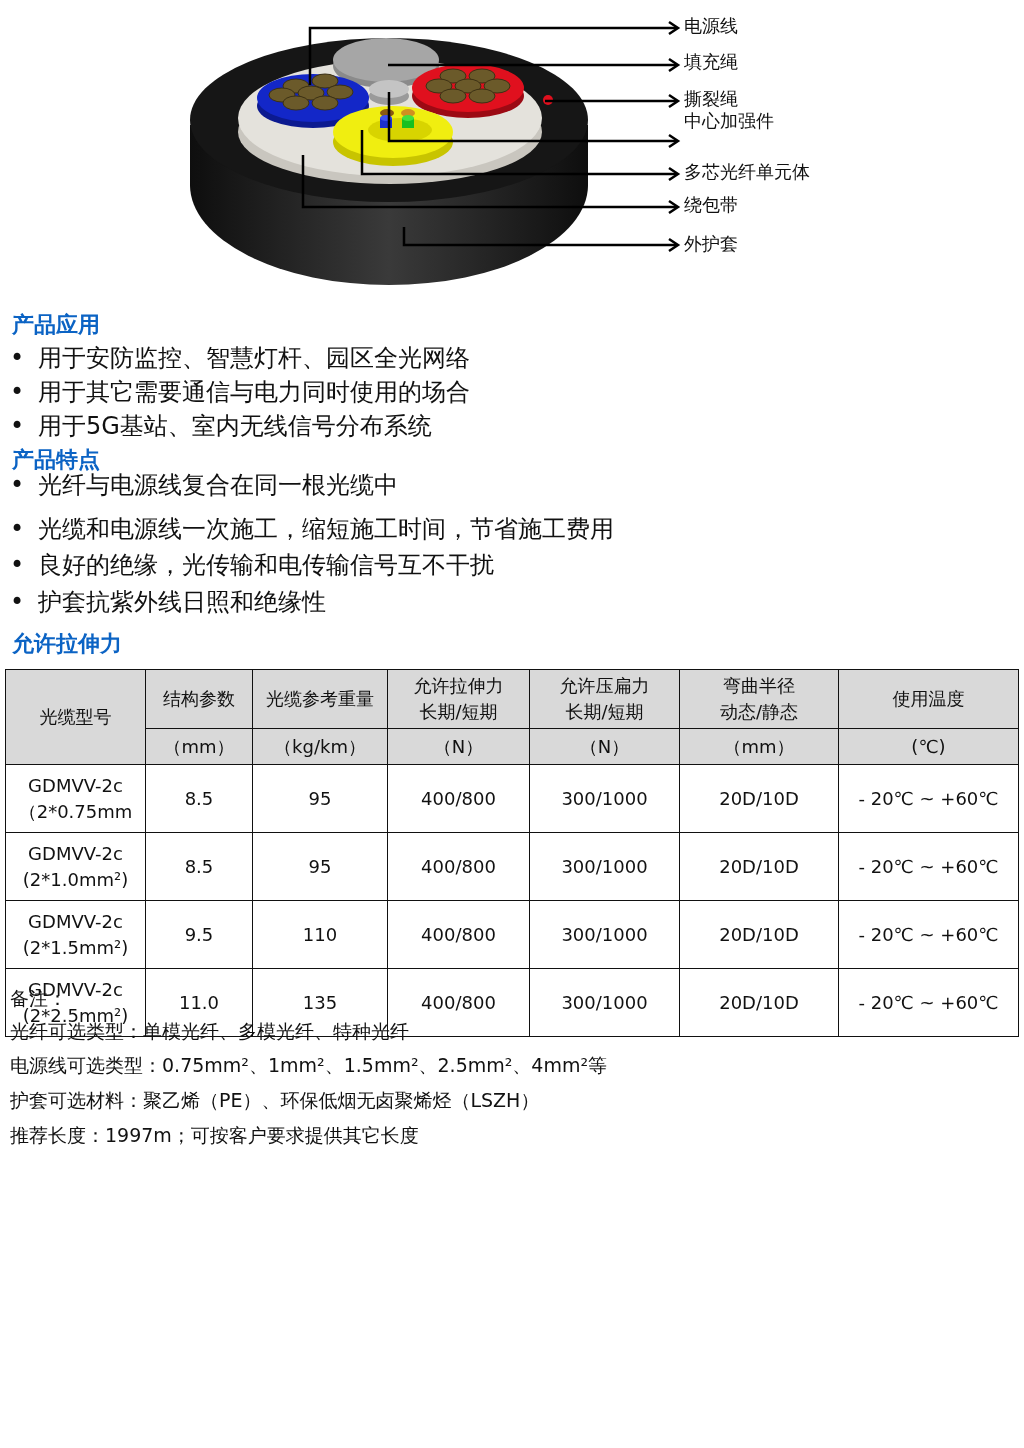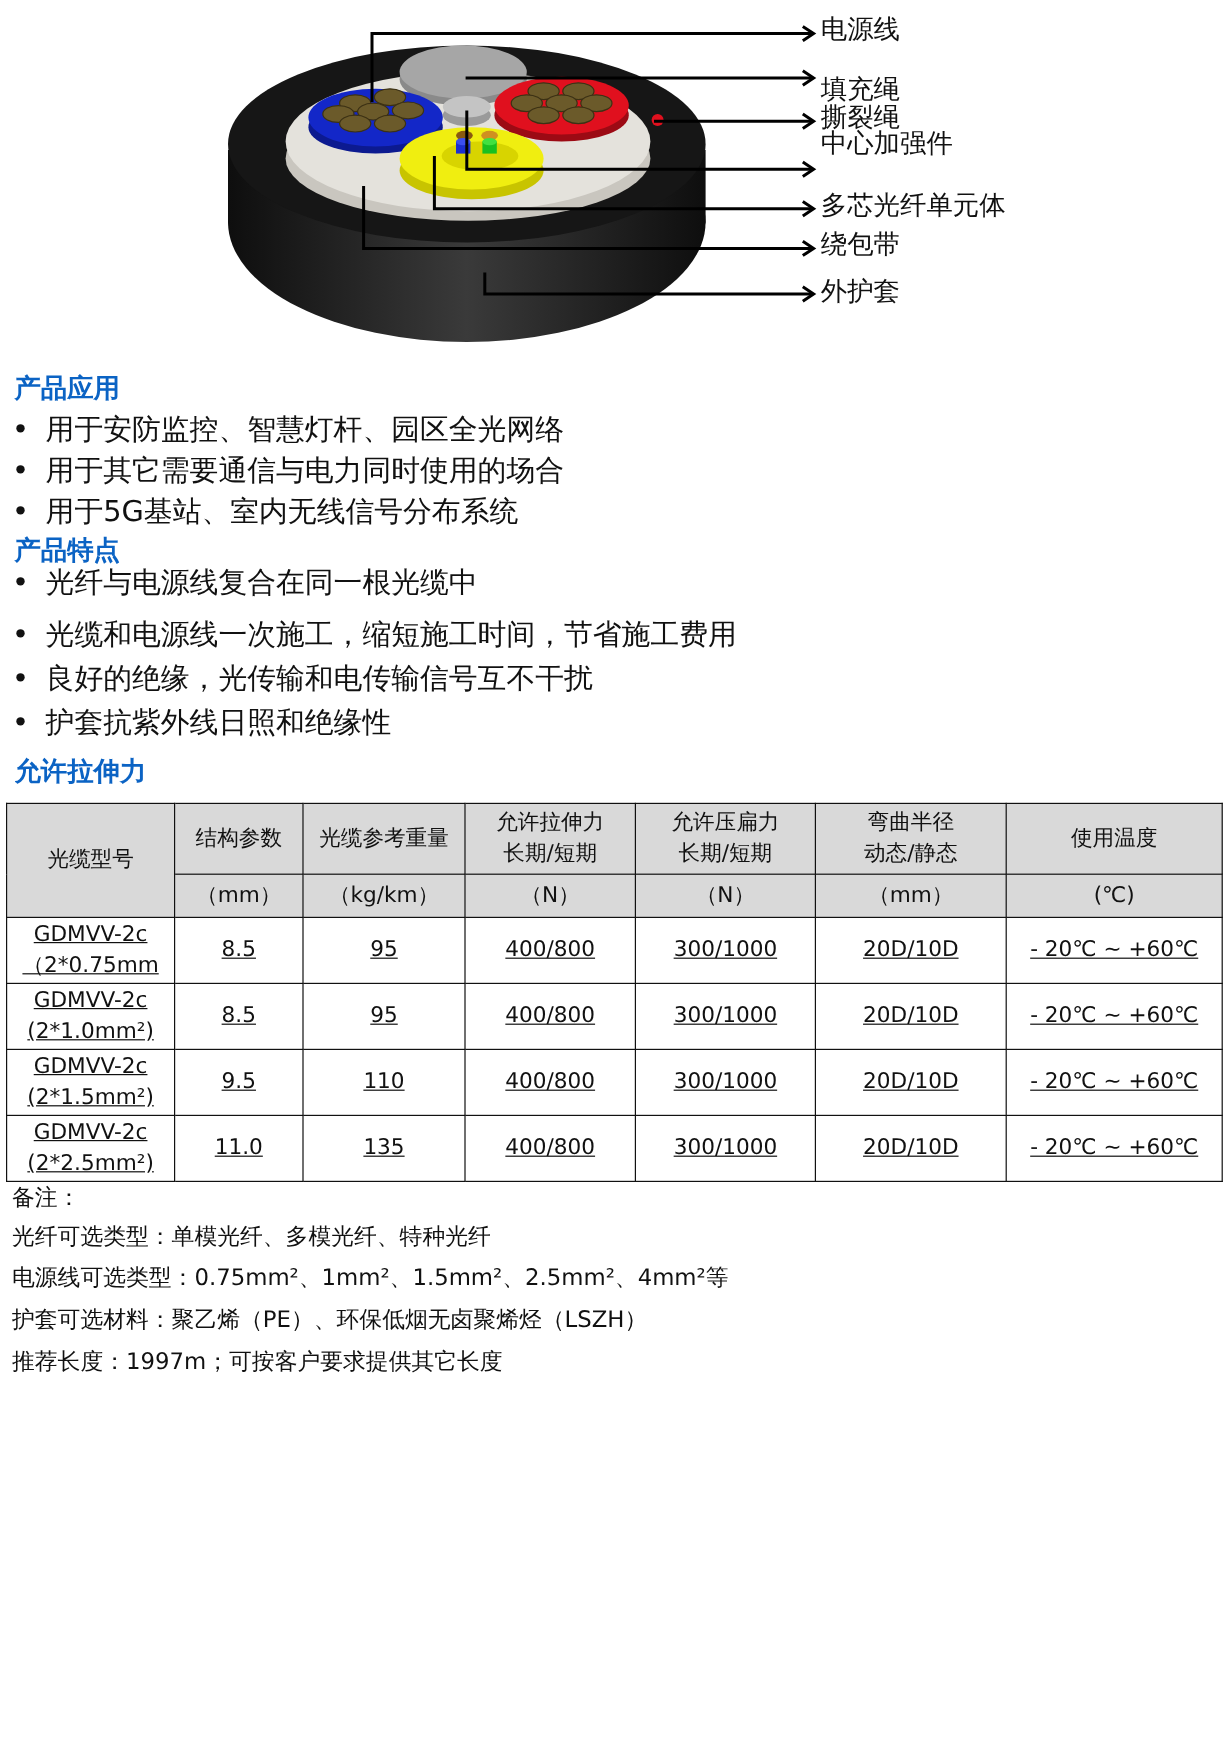--- a/index.html
+++ b/index.html
@@ -1,28 +1,28 @@
 <!DOCTYPE html>
 <html><head>
 <meta charset="utf-8">
 <style>
   html, body { margin: 0; padding: 0; background: #ffffff; }
   body { width: 1024px; height: 1448px; position: relative; overflow: hidden;
          font-family: "DejaVu Sans", "Liberation Sans", sans-serif; color: #111; }
   #figure { position: absolute; left: 0; top: 0; width: 1024px; height: 300px; }
-  .callout-label { position: absolute; left: 684px; font-size: 22px; line-height: 26px; color: #111; white-space: nowrap; }
+  .callout-label { position: absolute; left: 684px; font-size: 18px; line-height: 26px; color: #111; white-space: nowrap; }
   .section-title { position: absolute; left: 12px; font-size: 22px; font-weight: bold; color: #0b63c4; line-height: 28px; }
   .bullet { position: absolute; left: 10px; font-size: 24px; line-height: 24px; color: #111; white-space: nowrap; }
   .bullet .dot { display: inline-block; width: 28px; }
   table.spec { position: absolute; left: 5px; top: 669px; width: 1013px; border-collapse: collapse; table-layout: fixed; }
   table.spec td { border: 1.5px solid #111; text-align: center; vertical-align: middle; font-size: 18px; line-height: 26px; padding: 0; color: #111; }
   table.spec tr.h1 td, table.spec tr.h2 td { background: #d9d9d9; }
   table.spec tr.h1 { height: 59px; }
   table.spec tr.h2 { height: 36px; }
-  table.spec tr.drow { height: 55px; text-decoration: underline; }
+  table.spec tr.drow { height: 68px; }
   .model { line-height: 27px; }
   .note { position: absolute; left: 10px; font-size: 19px; line-height: 24px; color: #111; white-space: nowrap; }
 </style>
 </head>
 <body>
 
 <div id="figure">
   <svg width="1024" height="300" viewBox="0 0 1024 300">
     <defs>
       <linearGradient id="jk" x1="0" x2="1" y1="0" y2="0">
@@ -96,21 +96,21 @@
       <polyline points="669,22 678,28 669,34"></polyline>
       <polyline points="669,59 678,65 669,71"></polyline>
       <polyline points="669,95 678,101 669,107"></polyline>
       <polyline points="669,135 678,141 669,147"></polyline>
       <polyline points="669,168 678,174 669,180"></polyline>
       <polyline points="669,201 678,207 669,213"></polyline>
       <polyline points="669,239 678,245 669,251"></polyline>
     </g>
   </svg>
   <div class="callout-label" style="top:13px">电源线</div>
-  <div class="callout-label" style="top:63px">填充绳</div>
+  <div class="callout-label" style="top:49px">填充绳</div>
   <div class="callout-label" style="top:86px">撕裂绳</div>
   <div class="callout-label" style="top:108px">中心加强件</div>
   <div class="callout-label" style="top:159px">多芯光纤单元体</div>
   <div class="callout-label" style="top:192px">绕包带</div>
   <div class="callout-label" style="top:231px">外护套</div>
 </div>
 
 <div class="section-title" style="top:311px">产品应用</div>
 <div class="bullet" style="top:346px"><span class="dot">•</span><span>用于安防监控、智慧灯杆、园区全光网络</span></div>
 <div class="bullet" style="top:380px"><span class="dot">•</span><span>用于其它需要通信与电力同时使用的场合</span></div>

